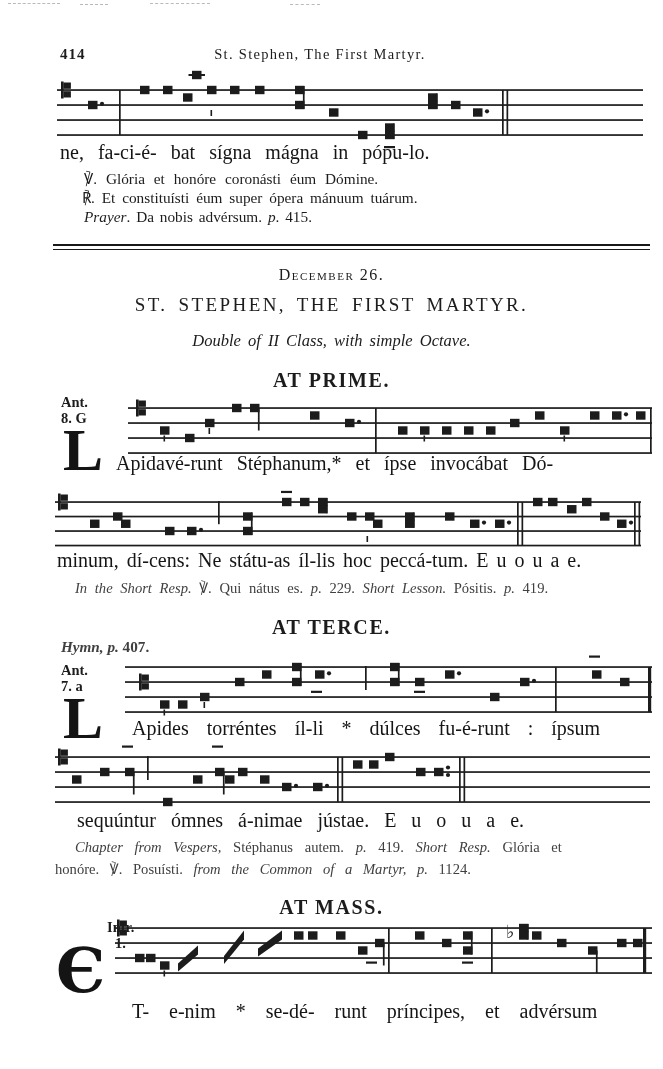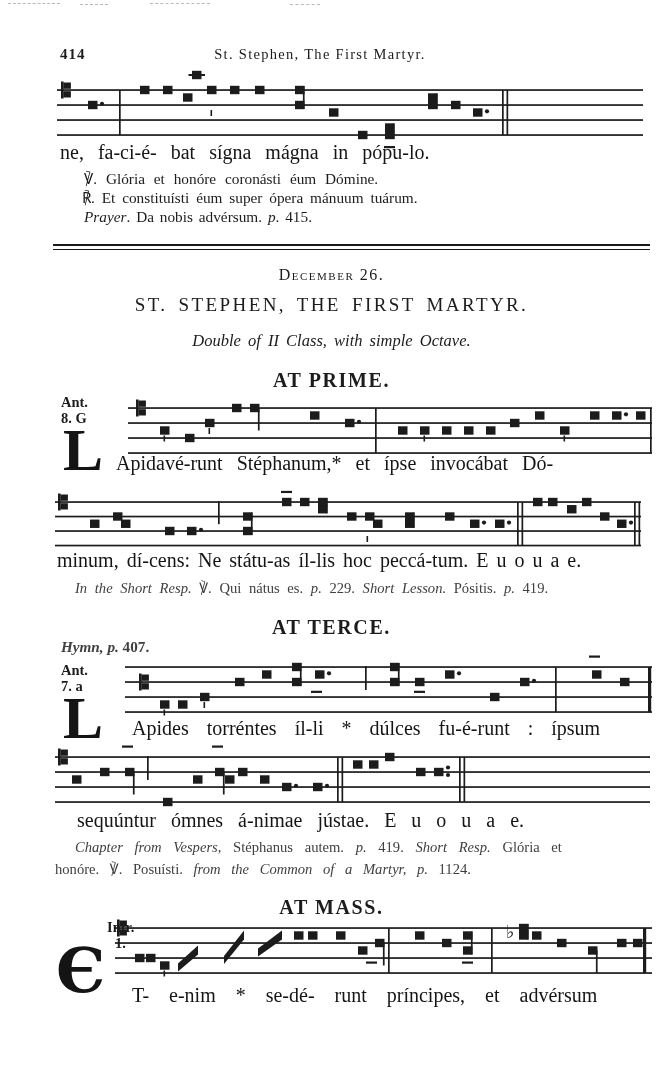--- a/index.html
+++ b/index.html
@@ -20,21 +20,21 @@
   .sec-head{font-size:20px;font-weight:700;letter-spacing:1.6px;}
   .feast-date{font-size:16px;font-variant:small-caps;letter-spacing:1.5px;}
   .feast-title{font-size:19px;letter-spacing:2.4px;word-spacing:4px;}
   .feast-sub{font-size:16.5px;font-style:italic;word-spacing:3px;}
   .ant-label{font-size:14.5px;font-weight:700;line-height:16px;}
   .dropcap{font-size:60px;font-weight:700;line-height:52px;color:#141414;}
   .dropcap-unc{font-family:"DejaVu Serif",serif;font-size:62px;font-weight:700;line-height:54px;color:#141414;}
   .divider{border-top:2px solid #1a1a1a;border-bottom:1.4px solid #1a1a1a;height:2.6px;}
   .artifact{border-top:1.5px dashed #b9b9b9;height:0;}
   .ws9{word-spacing:9px;} .ws3{word-spacing:3px;} .ws13{word-spacing:13px;}
-  .ws10{word-spacing:10px;} .ws15{word-spacing:15px;} .ws4{word-spacing:4px;}
+  .ws10{word-spacing:10px;} .ws15{word-spacing:15px;margin-top:16px;} .ws4{word-spacing:4px;}
   .ws5{word-spacing:5px;} .ws2{word-spacing:2px;} .ws8{word-spacing:8px;} .ws7{word-spacing:7px;}
 </style>
 </head>
 <body>
 
 <div id="page">
 
   <div class="abs artifact" style="left:8px;top:3px;width:52px;"></div>
   <div class="abs artifact" style="left:80px;top:4px;width:28px;"></div>
   <div class="abs artifact" style="left:150px;top:3px;width:60px;"></div>

